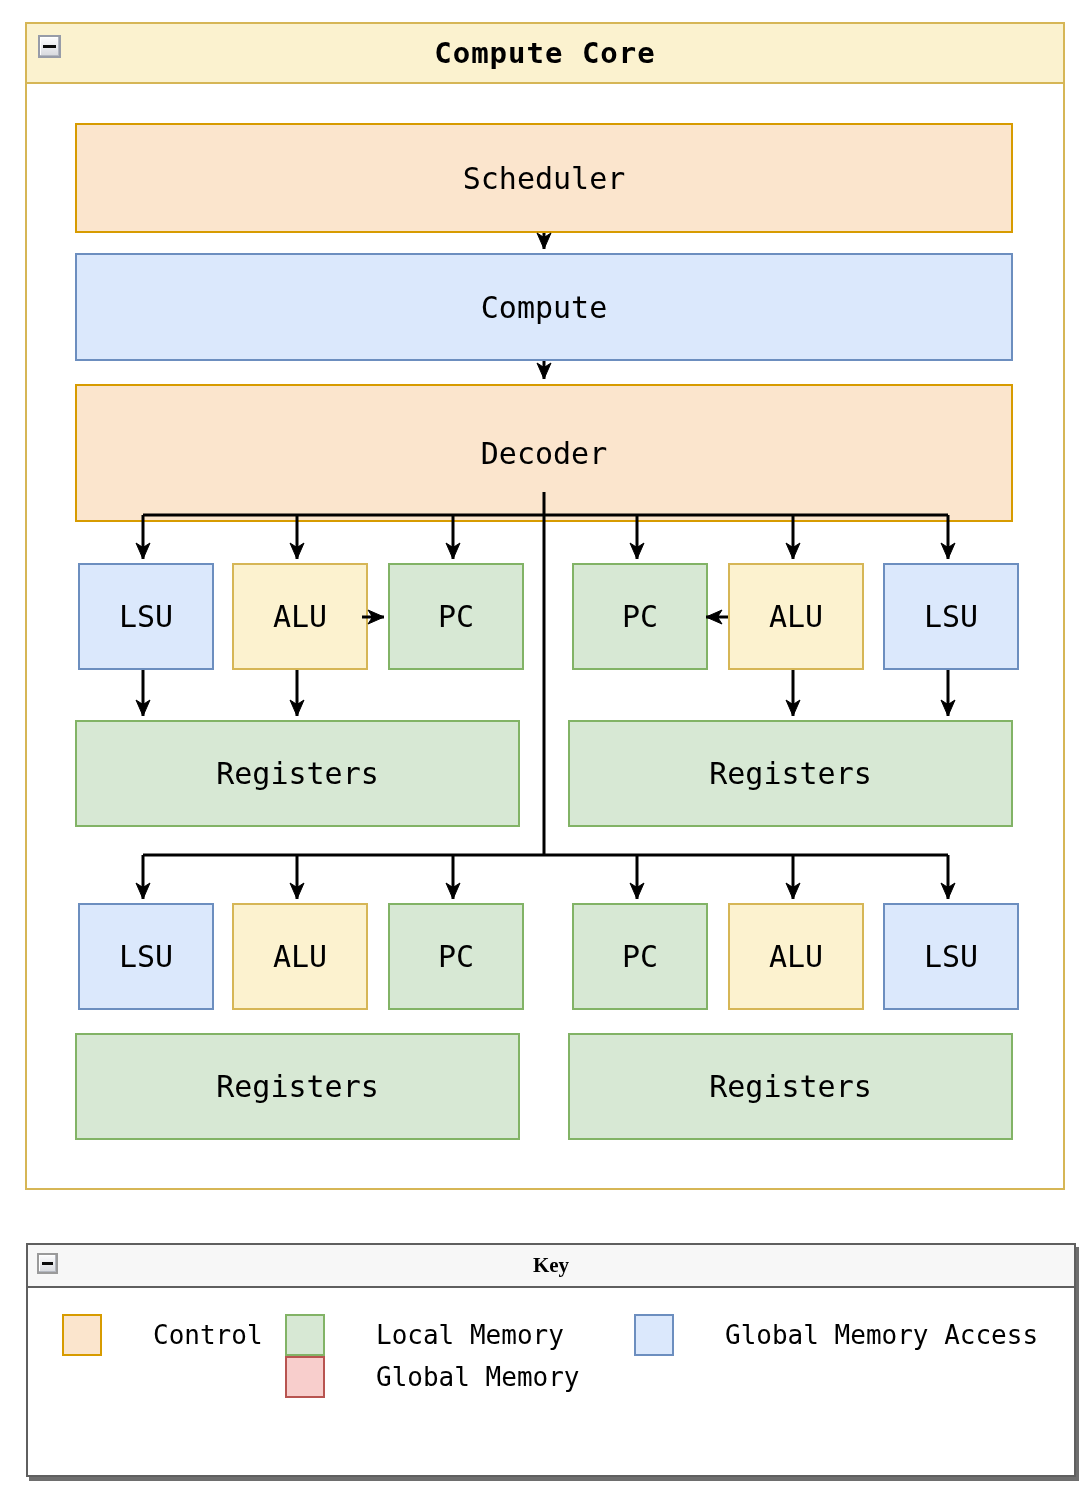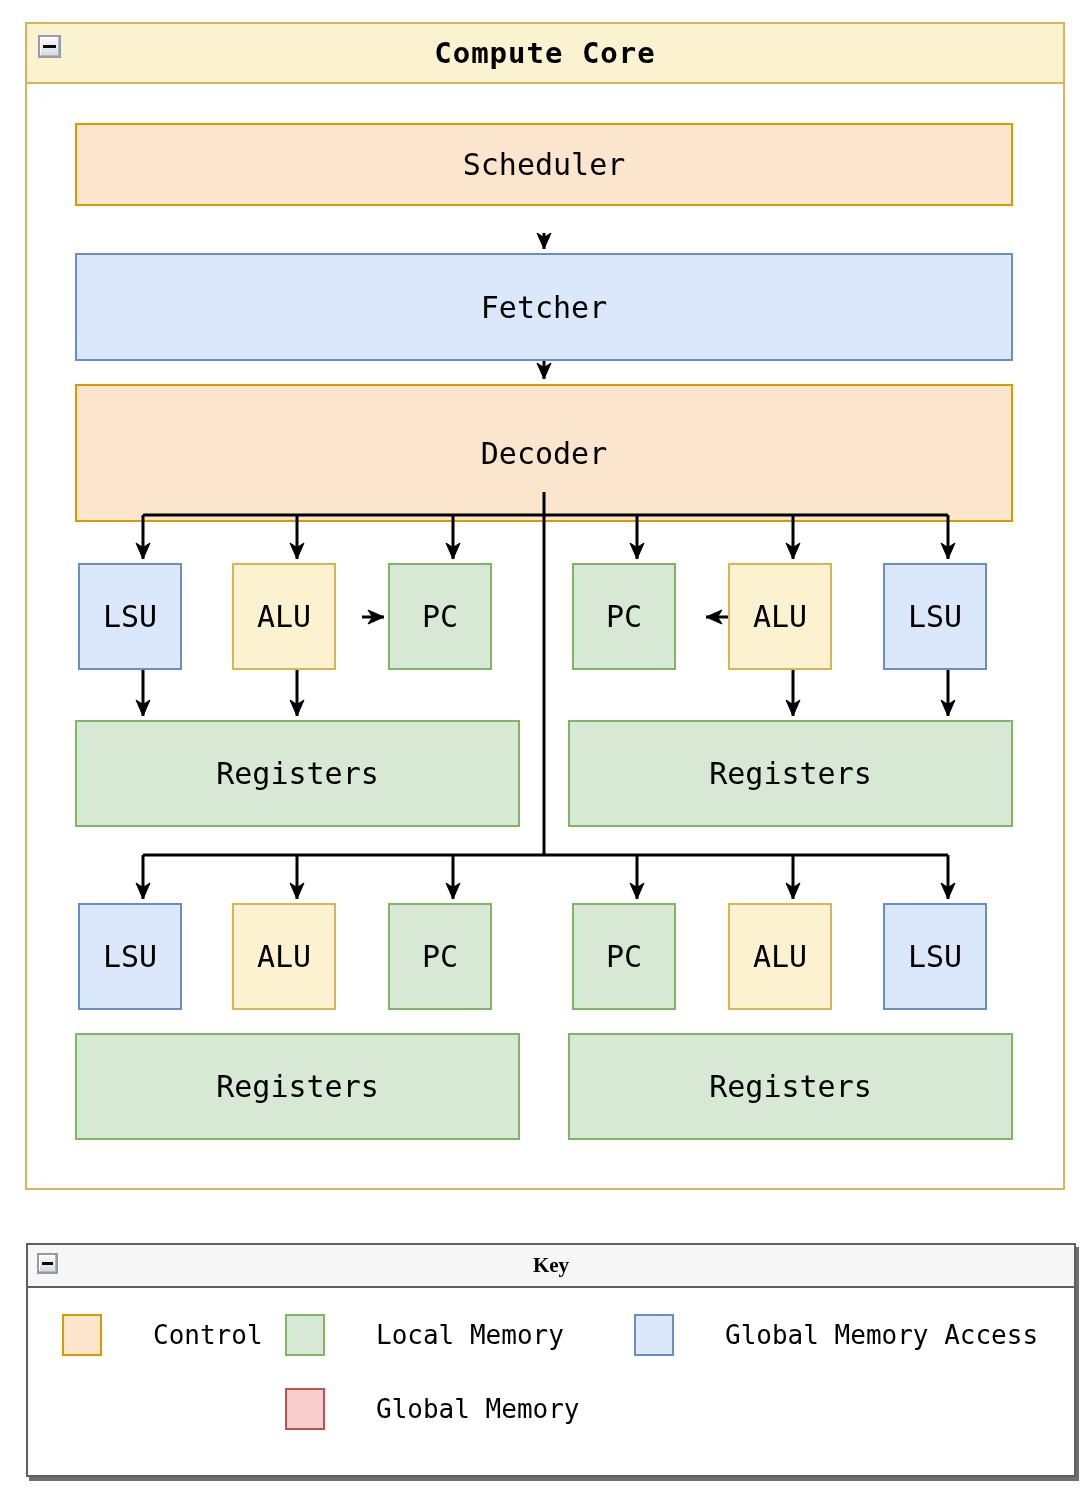--- a/index.html
+++ b/index.html
@@ -33,23 +33,23 @@
   .key-collapse{left:9px;top:8px;width:21px;height:21px;border-color:#9a9a9a;}
 
   
   .box{position:absolute;box-sizing:border-box;display:flex;align-items:center;
        justify-content:center;font-size:30px;}
   .t-orange{background:#FBE5CD;border:2.5px solid #D79B00;}
   .t-blue  {background:#DBE8FC;border:2.5px solid #6C8EBF;}
   .t-green {background:#D7E8D4;border:2.5px solid #82B366;}
   .t-yellow{background:#FCF2CF;border:2.5px solid #D6B656;}
 
-  .wide{left:75px;width:938px;height:83px;}
-
-  .unit{width:104px;height:107px;}
+  .wide{left:75px;width:938px;height:110px;}
+
+  .unit{width:136px;height:107px;}
   .regs{width:445px;height:107px;}
 
   
   .wires{position:absolute;left:0;top:0;pointer-events:none;}
 
   
   .legend-item{position:absolute;display:flex;align-items:center;}
   .swatch{width:40px;height:42px;box-sizing:border-box;margin-right:18px;flex:none;}
   .sw-control{background:#FBE5CD;border:2.5px solid #D79B00;}
   .sw-local  {background:#D7E8D4;border:2.5px solid #82B366;}
@@ -69,21 +69,21 @@
     </div>
     <button class="collapse-btn cc-collapse">
       <span class="bar"></span>
     </button>
   </div>
 
   <div class="box t-orange wide" style="top:123px;">
     <span>Scheduler</span>
   </div>
   <div class="box t-blue wide" style="top:253px;height:108px;">
-    <span>Fetcher</span>
+    <span>Compute</span>
   </div>
   <div class="box t-orange wide" style="top:384px;height:138px;">
     <span>Decoder</span>
   </div>
 
   <div class="box unit t-blue" style="left:78px;top:563px;">
     <span>LSU</span>
     </div>
   <div class="box unit t-yellow" style="left:232px;top:563px;">
     <span>ALU</span>
@@ -190,18 +190,18 @@
   </div>
   <div class="legend-item" style="left:285px;top:1314px;">
     <span class="swatch sw-local"></span>
     <span class="legend-label">Local Memory</span>
   </div>
   <div class="legend-item" style="left:634px;top:1314px;">
     <span class="swatch sw-gaccess"></span>
     <span class="legend-label">Global Memory Access</span>
   </div>
 
-  <div class="legend-item" style="left:285px;top:1388px;">
+  <div class="legend-item" style="left:285px;top:1356px;">
     <span class="swatch sw-gmem"></span>
     <span class="legend-label">Global Memory</span>
   </div>
 
 </div>
 
 </body></html>

